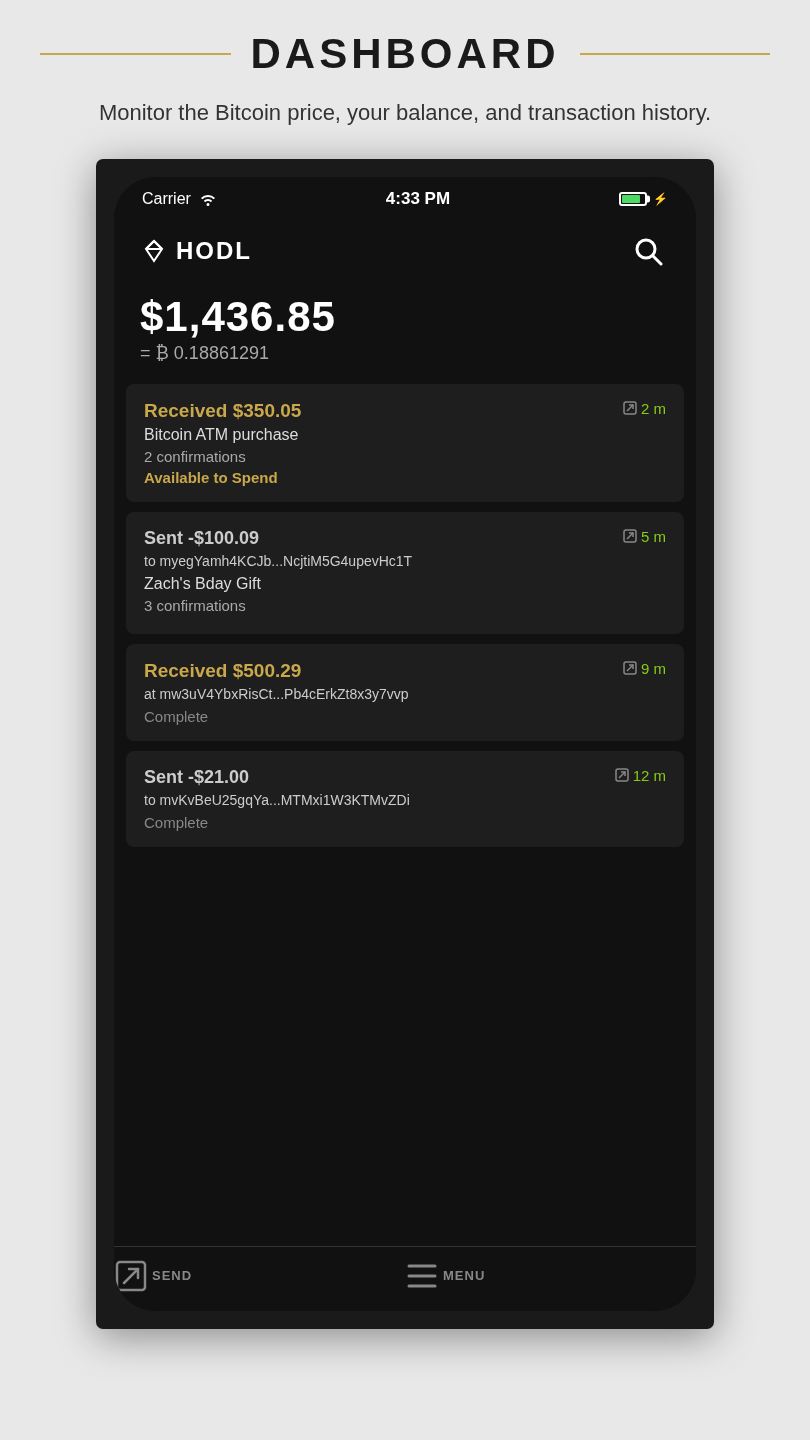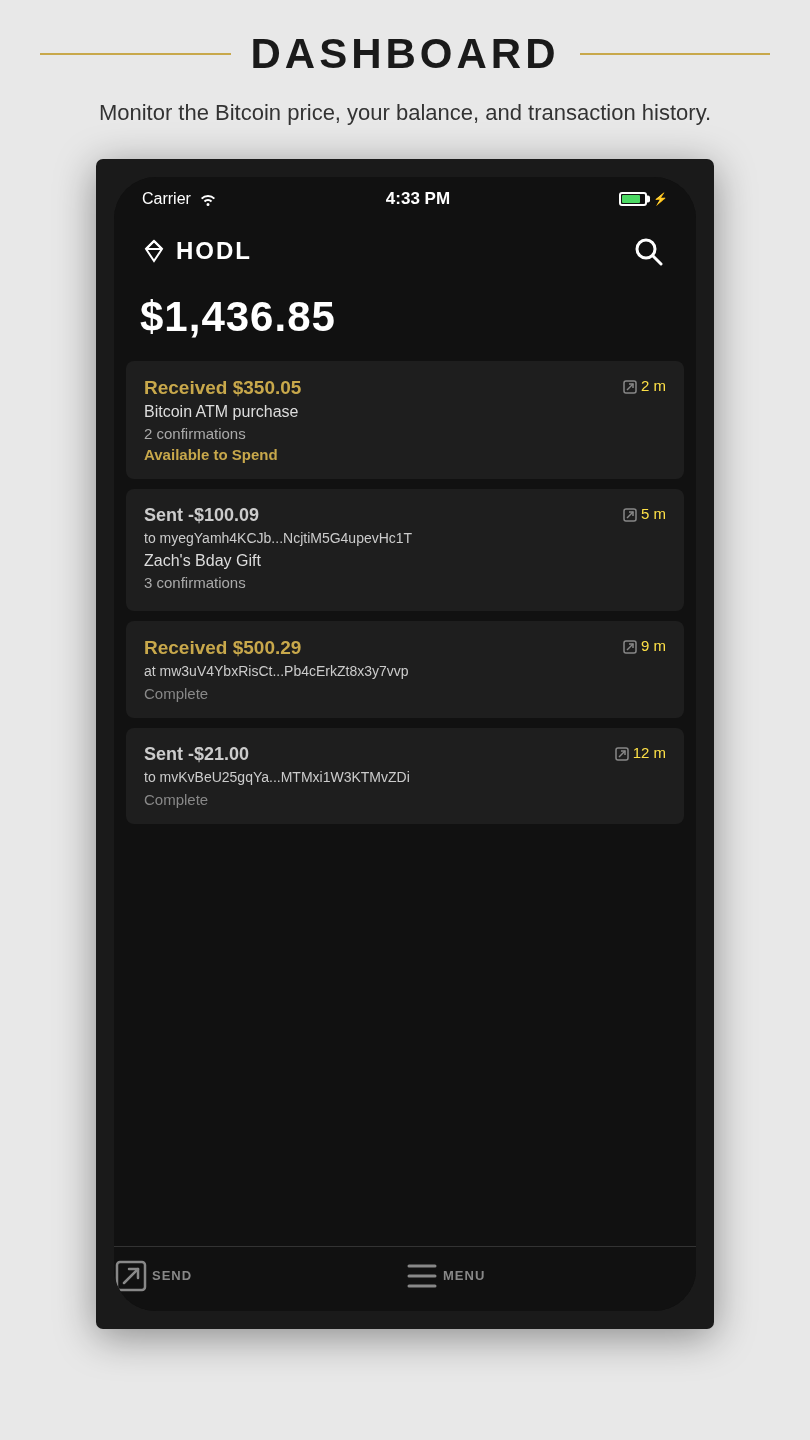--- a/index.html
+++ b/index.html
@@ -203,23 +203,23 @@
       font-weight: 700;
       color: #c8a84b;
     }
     .tx-amount-sent {
       font-size: 18px;
       font-weight: 700;
       color: #ccc;
     }
     .tx-time {
       font-size: 15px;
-      color: #fde047;
-      display: flex;
-      align-items: flex-end;
+      color: #84cc16;
+      display: flex;
+      align-items: center;
       gap: 4px;
     }
     .tx-address {
       font-size: 14px;
       color: #ccc;
       margin-bottom: 6px;
       word-break: break-all;
     }
     .tx-label {
       font-size: 16px;
@@ -329,20 +329,24 @@
         <div class="search-icon-btn">
           <svg width="32" height="32" viewBox="0 0 32 32" fill="none">
             <circle cx="14" cy="14" r="9" stroke="white" stroke-width="3"></circle>
             <line x1="21" y1="21" x2="29" y2="29" stroke="white" stroke-width="3" stroke-linecap="round"></line>
           </svg>
         </div>
       </div>
 
       <div class="balance-section">
         <div class="balance-usd">$1,436.85</div>
+        <div class="balance-btc">
+          <span>= ₿</span>
+          <span>0.18861291</span>
+        </div>
       </div>
 
       <div class="tx-list">
 
         <div class="tx-item">
           <div class="tx-row-top">
             <span class="tx-amount-received">Received $350.05</span>
             <span class="tx-time">
               <svg width="14" height="14" viewBox="0 0 14 14" fill="none">
                 <rect x="1" y="1" width="12" height="12" rx="2" stroke="#888" stroke-width="1.5"></rect>

